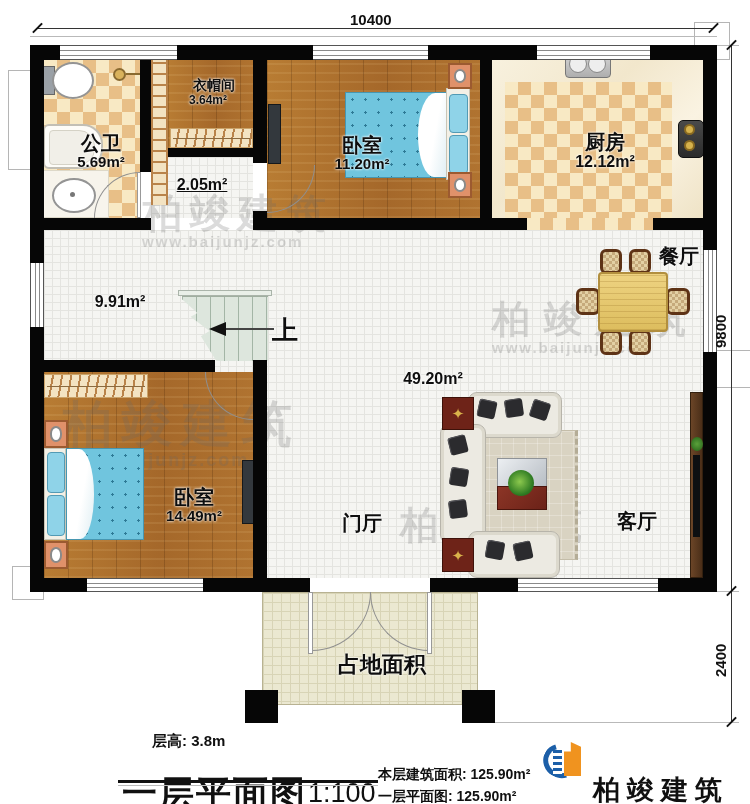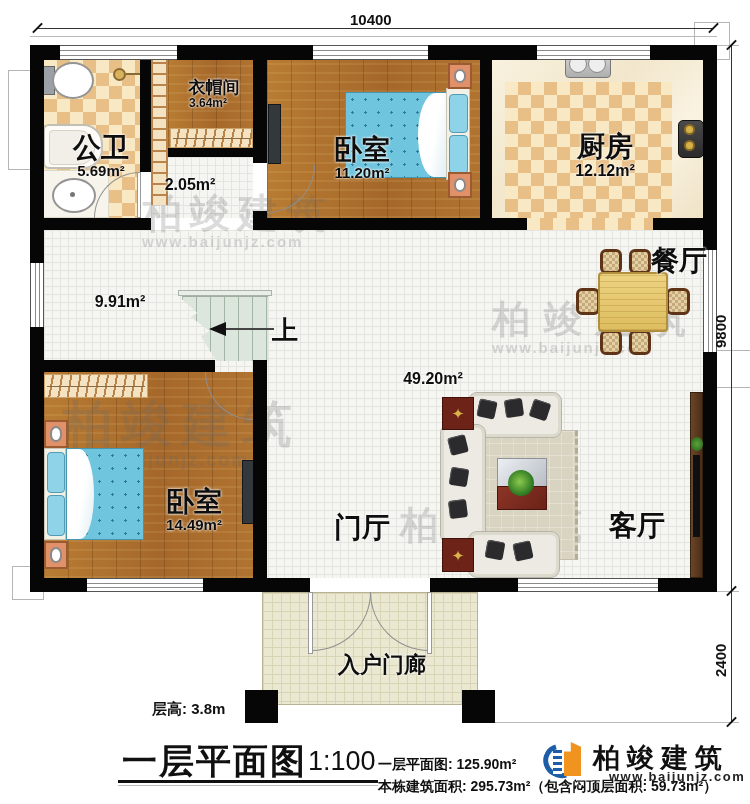--- a/index.html
+++ b/index.html
@@ -57,28 +57,28 @@
   .rack-h::after{content:"";position:absolute;left:2px;right:2px;top:48%;border-top:1.5px solid #8a6a40;}
   .rack-v{background-color:#f3e3c2;border-left:2px solid #b9834a;border-right:2px solid #b9834a;box-sizing:border-box;
        background-image:repeating-linear-gradient(0deg,transparent 0 9px,#b9834a 9px 11px);}
   .tv{background:#33383d;border:1px solid #15181b;}
   .stairs{background-color:#dde6dd;background-image:repeating-linear-gradient(90deg,#a3b5a6 0 1px,transparent 1px 14px);
        clip-path:polygon(0 0,100% 0,100% 100%,40% 100%,22% 62%,32% 54%,10% 32%,18% 26%,0 5%);
        border-top:1px solid #9fae9f;z-index:21;}
   
   .lbl{position:absolute;transform:translateX(-50%);text-align:center;font-weight:bold;color:#0e0e0e;
        z-index:40;line-height:1.12;text-shadow:0 0 3px rgba(255,255,255,.95),0 0 2px rgba(255,255,255,.9);white-space:nowrap;}
-  .nm{font-size:28px;display:block;} .ar{font-size:15px;display:block;}
+  .nm{font-size:20px;display:block;} .ar{font-size:15px;display:block;}
   .wm{position:absolute;color:rgba(105,105,105,.24);font-weight:bold;z-index:15;line-height:1.05;white-space:nowrap;}
   .wm .wmu{display:block;font-size:15px;letter-spacing:2px;}
   .dim{position:absolute;font-weight:bold;font-size:15px;color:#101010;z-index:45;white-space:nowrap;}
   .dl{position:absolute;background:#333;z-index:44;}
   .xl{position:absolute;background:#b9b9b9;z-index:6;}
   .tk{position:absolute;width:13px;height:2px;background:#111;transform:rotate(-45deg);z-index:45;}
-  .txt{position:absolute;color:#101010;z-index:46;white-space:nowrap;}
+  .txt{position:absolute;color:#101010;z-index:46;white-space:nowrap;margin-top:32px;}
 </style>
 </head>
 <body>
 
 <div id="stage">
 
   <div class="abs check" style="left:44px;top:60px;width:96px;height:158px;"></div>
   <div class="abs rack-v" style="left:151px;top:60px;width:17px;height:145px;z-index:20;"></div>
   <div class="abs wood" style="left:168px;top:60px;width:85px;height:88px;"></div>
   <div class="abs tile" style="left:151px;top:157px;width:102px;height:61px;"></div>
@@ -230,24 +230,24 @@
   <div class="abs arc arc-br" style="left:312px;top:592px;width:59px;height:59px;"></div>
   <div class="abs arc arc-bl" style="left:370px;top:592px;width:59px;height:59px;"></div>
   <div class="abs leaf" style="left:308px;top:592px;width:5px;height:62px;"></div>
   <div class="abs leaf" style="left:427px;top:592px;width:5px;height:62px;"></div>
 
   <div class="lbl" style="left:101px;top:132px;">
     <span class="nm">公卫</span>
     <span class="ar">5.69m²</span>
   </div>
   <div class="lbl" style="left:208px;top:78px;">
-    <span class="nm" style="font-size:17px;margin-left:12px;">衣帽间</span>
+    <span class="nm" style="font-size:14px;margin-left:12px;">衣帽间</span>
     <span class="ar" style="font-size:12px;">3.64m²</span>
   </div>
-  <div class="lbl" style="left:190px;top:176px;">
+  <div class="lbl" style="left:202px;top:176px;text-decoration:underline;">
     <span class="ar" style="font-size:16px;">2.05m²</span>
   </div>
   <div class="lbl" style="left:362px;top:134px;">
     <span class="nm">卧室</span>
     <span class="ar">11.20m²</span>
   </div>
   <div class="lbl" style="left:605px;top:131px;">
     <span class="nm">厨房</span>
     <span class="ar" style="font-size:16px;">12.12m²</span>
   </div>
@@ -267,21 +267,21 @@
     <span class="nm">门厅</span>
   </div>
   <div class="lbl" style="left:637px;top:510px;">
     <span class="nm">客厅</span>
   </div>
   <div class="lbl" style="left:194px;top:486px;">
     <span class="nm">卧室</span>
     <span class="ar">14.49m²</span>
   </div>
   <div class="lbl" style="left:382px;top:653px;">
-    <span class="nm" style="font-size:22px;">入户门廊</span>
+    <span class="nm" style="font-size:22px;">占地面积</span>
   </div>
 
   <div class="dl" style="left:37px;top:28px;width:676px;height:1px;"></div>
   <div class="xl" style="left:30px;top:36px;width:687px;height:1px;"></div>
   <div class="tk" style="left:31px;top:27px;"></div>
   <div class="tk" style="left:707px;top:27px;"></div>
   <div class="dim" style="left:350px;top:11px;">10400</div>
   <div class="dl" style="left:731px;top:45px;width:1px;height:678px;"></div>
   <div class="xl" style="left:717px;top:45px;width:22px;height:1px;"></div>
   <div class="xl" style="left:717px;top:591px;width:22px;height:1px;"></div>
@@ -290,20 +290,21 @@
   <div class="tk" style="left:725px;top:590px;"></div>
   <div class="tk" style="left:725px;top:721px;"></div>
   <div class="dim" style="left:712px;top:348px;width:62px;transform:rotate(-90deg);transform-origin:left top;">9800</div>
   <div class="dim" style="left:712px;top:677px;width:62px;transform:rotate(-90deg);transform-origin:left top;">2400</div>
 
   <div class="txt" style="left:152px;top:700px;font-size:15px;font-weight:bold;">层高: 3.8m</div>
   <div class="txt" style="left:122px;top:738px;font-size:35px;font-weight:bold;letter-spacing:2px;">一层平面图</div>
   <div class="txt" style="left:308px;top:746px;font-size:27px;">1:100</div>
   <div class="abs" style="left:118px;top:780px;width:260px;height:3px;background:#111;z-index:46;"></div>
   <div class="abs" style="left:118px;top:785px;width:260px;height:1px;background:#bbb;z-index:46;"></div>
+  <div class="txt" style="left:378px;top:734px;font-size:14px;font-weight:600;">本层建筑面积: 125.90m²</div>
   <div class="txt" style="left:378px;top:756px;font-size:14px;font-weight:600;">一层平面图: 125.90m²</div>
   <div class="txt" style="left:378px;top:778px;font-size:14px;font-weight:600;">本栋建筑面积: 295.73m²（包含闷顶层面积: 59.73m²）</div>
 
   <div class="abs" style="left:543px;top:740px;width:205px;height:44px;z-index:47;">
     <div class="abs" style="left:0;top:4px;width:36px;height:34px;border:5px solid #1c5fa8;border-color:transparent transparent #1c5fa8 #1c5fa8;border-radius:50%;transform:rotate(28deg);box-sizing:border-box;"></div>
     <div class="abs" style="left:10px;top:10px;width:9px;height:26px;background:repeating-linear-gradient(#1c5fa8 0 3px,#fff 3px 6px);"></div>
     <div class="abs" style="left:21px;top:2px;width:17px;height:34px;background:#f0931f;clip-path:polygon(0 28%,40% 28%,40% 0,100% 14%,100% 100%,0 100%);"></div>
     <div class="txt" style="left:50px;top:0;font-size:27px;font-weight:bold;letter-spacing:7px;">柏竣建筑</div>
     <div class="txt" style="left:66px;top:29px;font-size:13px;font-weight:bold;letter-spacing:1.5px;color:#222;">www.baijunjz.com</div>
   </div>

